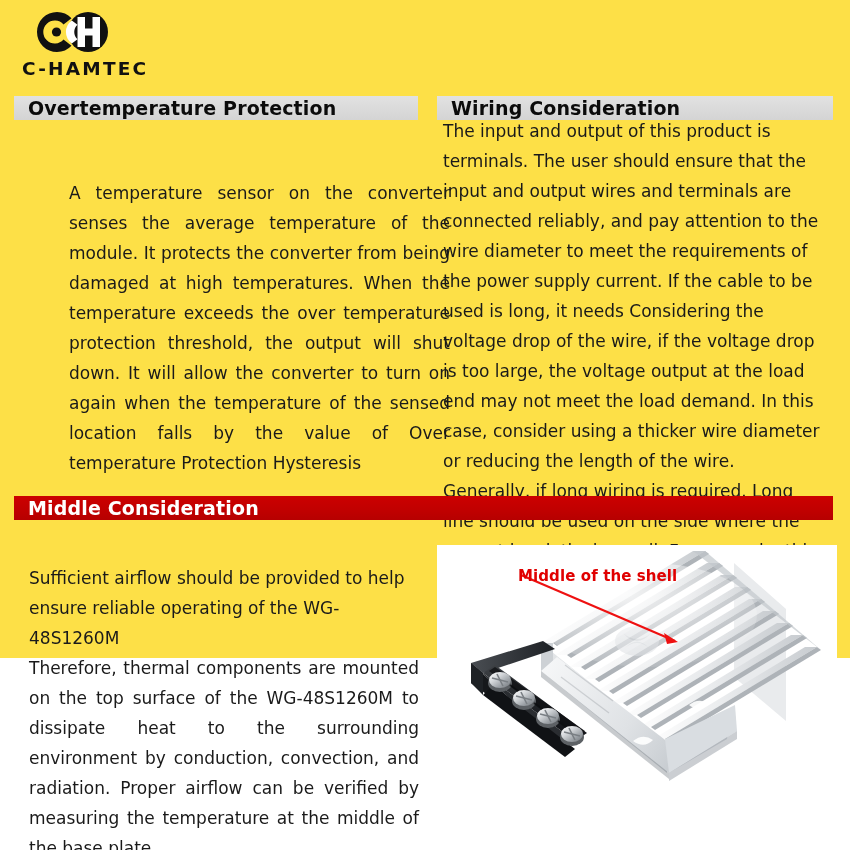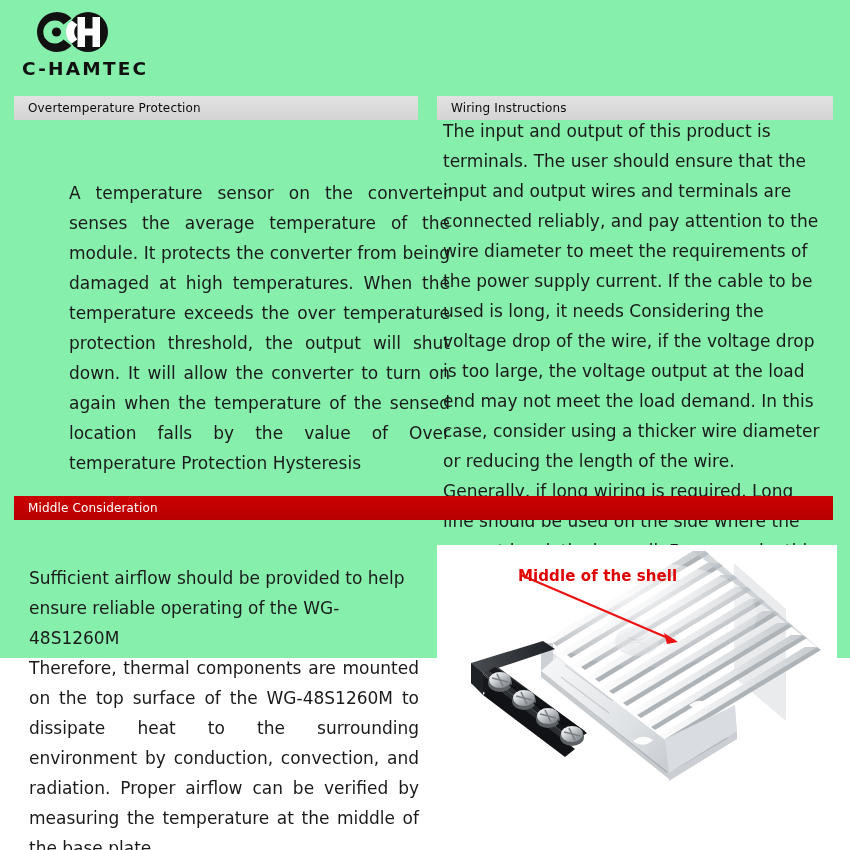--- a/index.html
+++ b/index.html
@@ -8,21 +8,21 @@
     margin: 0; padding: 0;
     width: 850px; height: 850px;
     background: #ffffff;
     font-family: "DejaVu Sans", "Liberation Sans", sans-serif;
     overflow: hidden;
   }
   .page {
     position: relative;
     width: 850px;
     height: 658px;
-    background: #86efac;
+    background: #fde047;
   }
 
   
   .logo-block {
     position: absolute;
     left: 20px;
     top: 8px;
     width: 180px;
     height: 72px;
   }
@@ -52,22 +52,22 @@
     align-items: center;
     padding-left: 14px;
   }
   .bar-gray {
     background: linear-gradient(to bottom, #e2e2e2 0%, #dadada 55%, #d4d4d4 100%);
   }
   .bar-red {
     background: linear-gradient(to bottom, #cc0000 0%, #c00000 60%, #b60000 100%);
   }
   .bar-title {
-    font-size: 12px;
-    font-weight: normal;
+    font-size: 19px;
+    font-weight: bold;
     color: #0b0b0b;
     letter-spacing: 0.15px;
     white-space: nowrap;
   }
   .bar-red .bar-title { color: #ffffff; }
 
   #bar-overtemp { left: 14px;  top: 96px;  width: 404px; }
   #bar-wiring   { left: 437px; top: 96px;  width: 396px; }
   #bar-thermal  { left: 14px;  top: 496px; width: 819px; }
 
@@ -142,21 +142,21 @@
       </svg>
     </div>
     <div class="logo-word">C-HAMTEC</div>
   </div>
 
   <div class="bar bar-gray" id="bar-overtemp">
     <span class="bar-title">Overtemperature Protection</span>
   </div>
 
   <div class="bar bar-gray" id="bar-wiring">
-    <span class="bar-title">Wiring Instructions</span>
+    <span class="bar-title">Wiring Consideration</span>
   </div>
 
   <div class="body-col" id="copy-overtemp">
     <p>A temperature sensor on the converter senses the average temperature of the module. It protects the converter from being damaged at high temperatures. When the temperature exceeds the over temperature protection threshold, the output will shut down. It will allow the converter to turn on again when the temperature of the sensed location falls by the value of Over temperature Protection Hysteresis</p>
   </div>
 
   <div class="body-col" id="copy-wiring">
     <p>The input and output of this product is terminals. The user should ensure that the input and output wires and terminals are connected reliably, and pay attention to the wire diameter to meet the requirements of the power supply current. If the cable to be used is long, it needs Considering the voltage drop of the wire, if the voltage drop is too large, the voltage output at the load end may not meet the load demand. In this case, consider using a thicker wire diameter or reducing the length of the wire. Generally, if long wiring is required. Long line should be used on the side where the current is relatively small. For example, this product is a step-down product, so long lines should be used on the input side.</p>
   </div>
 

